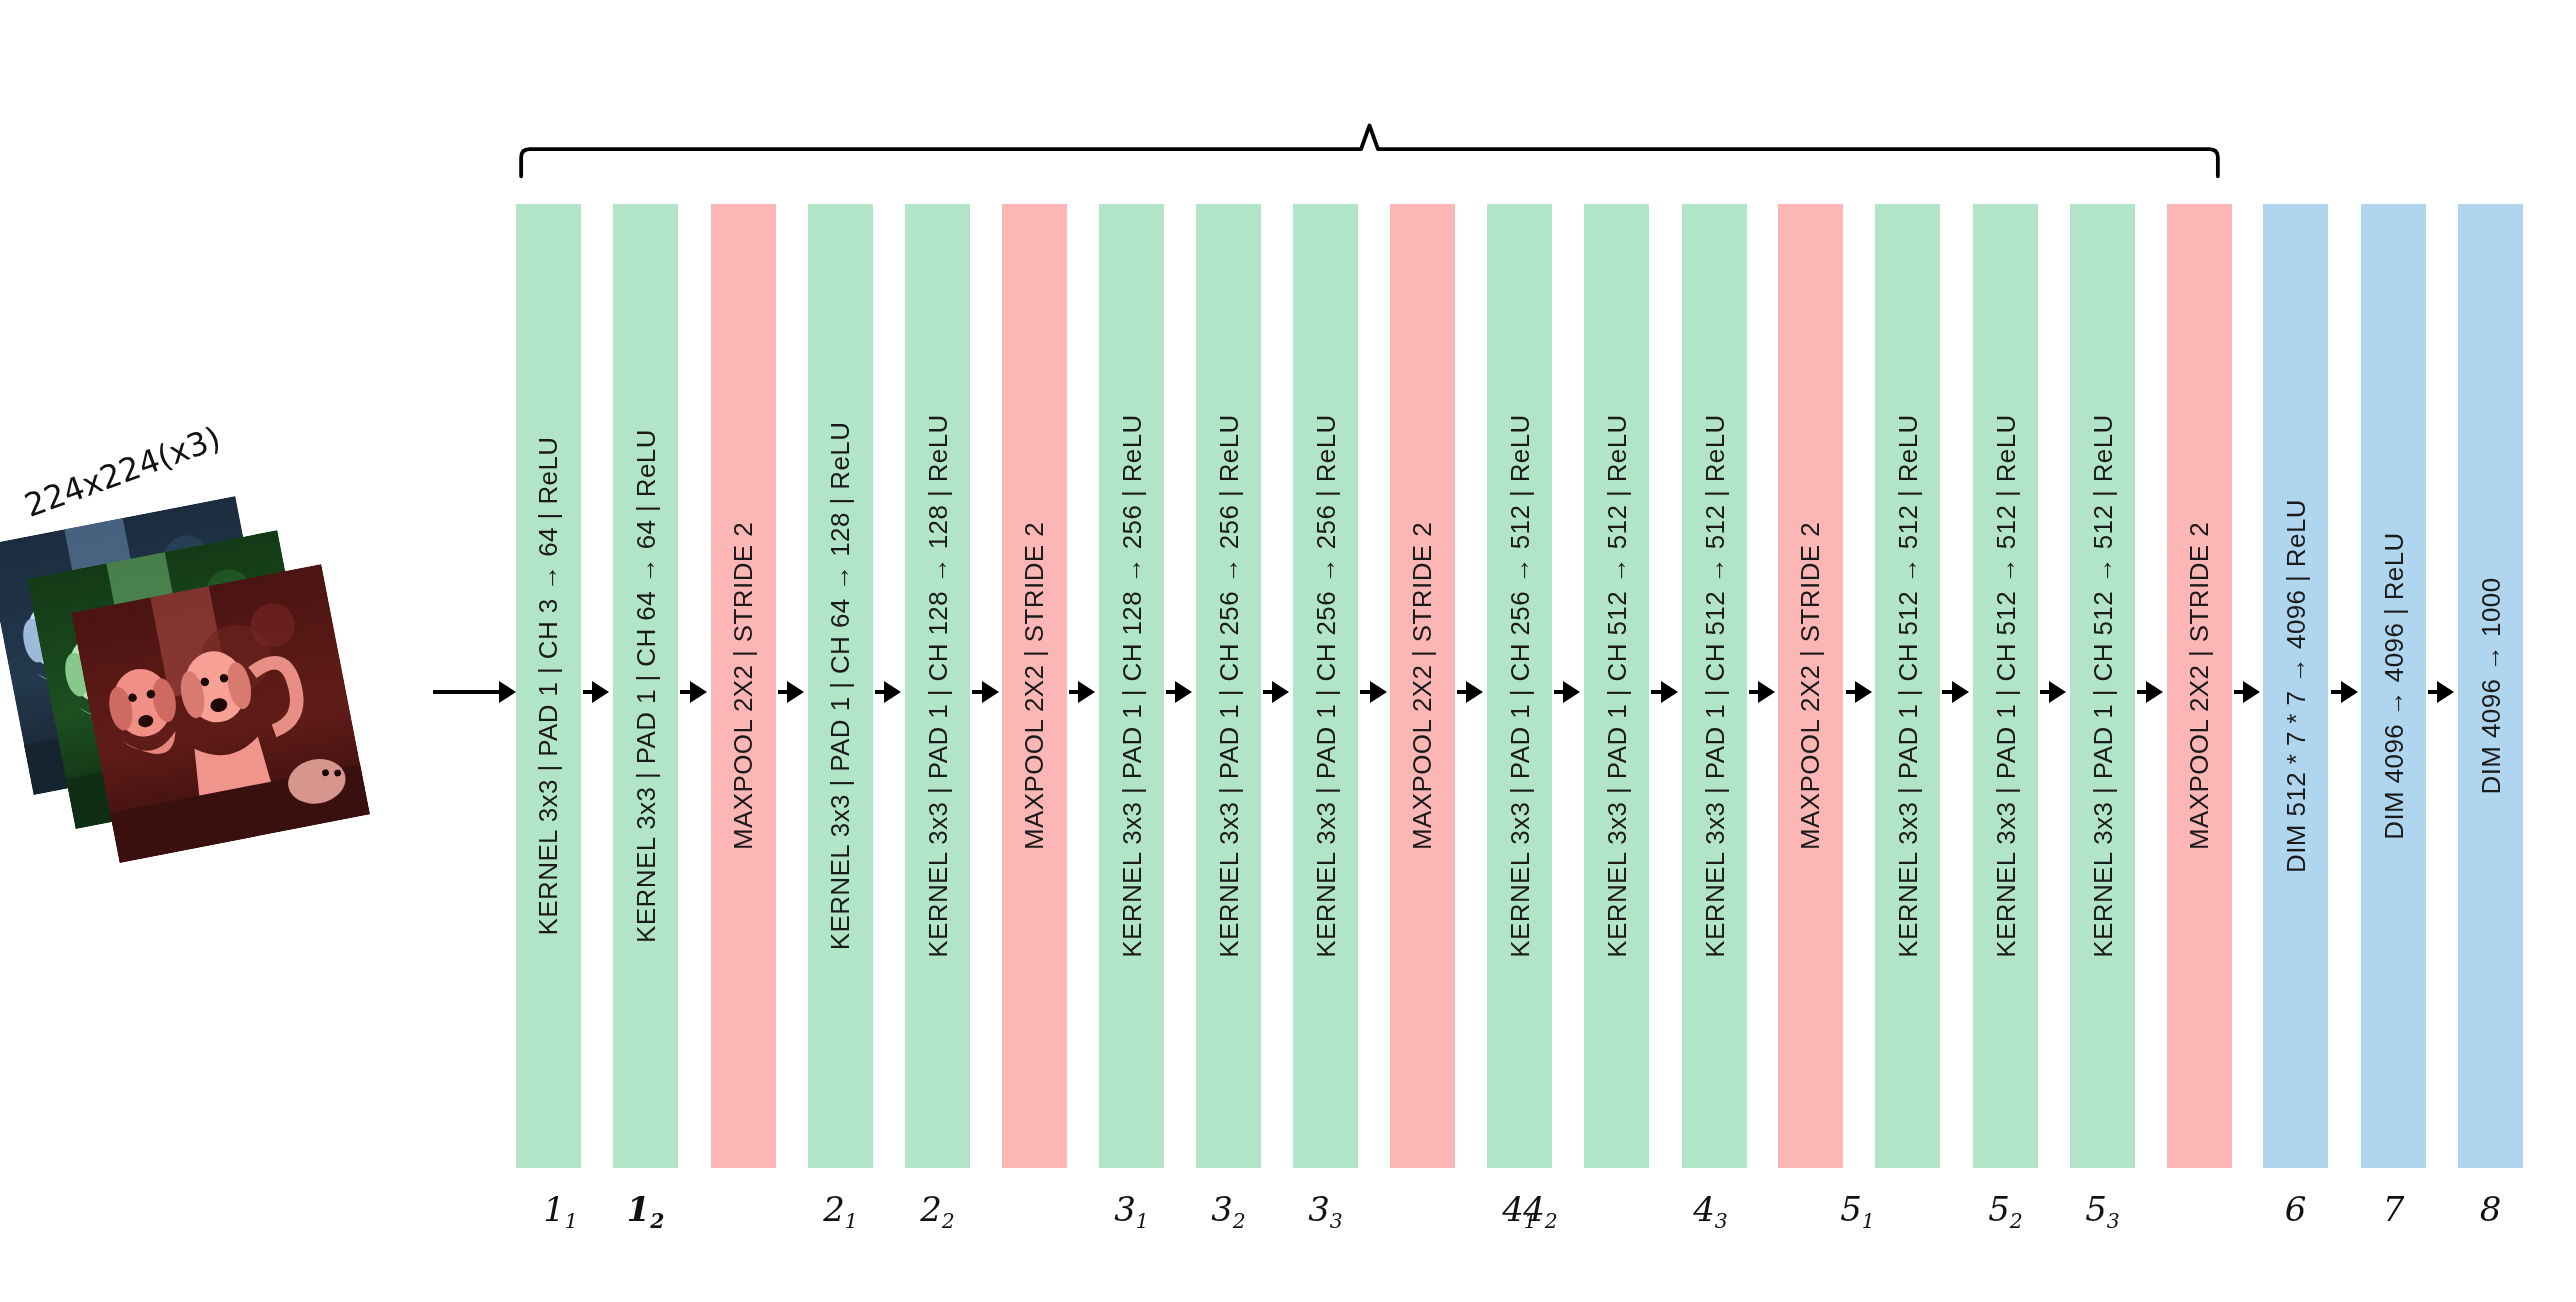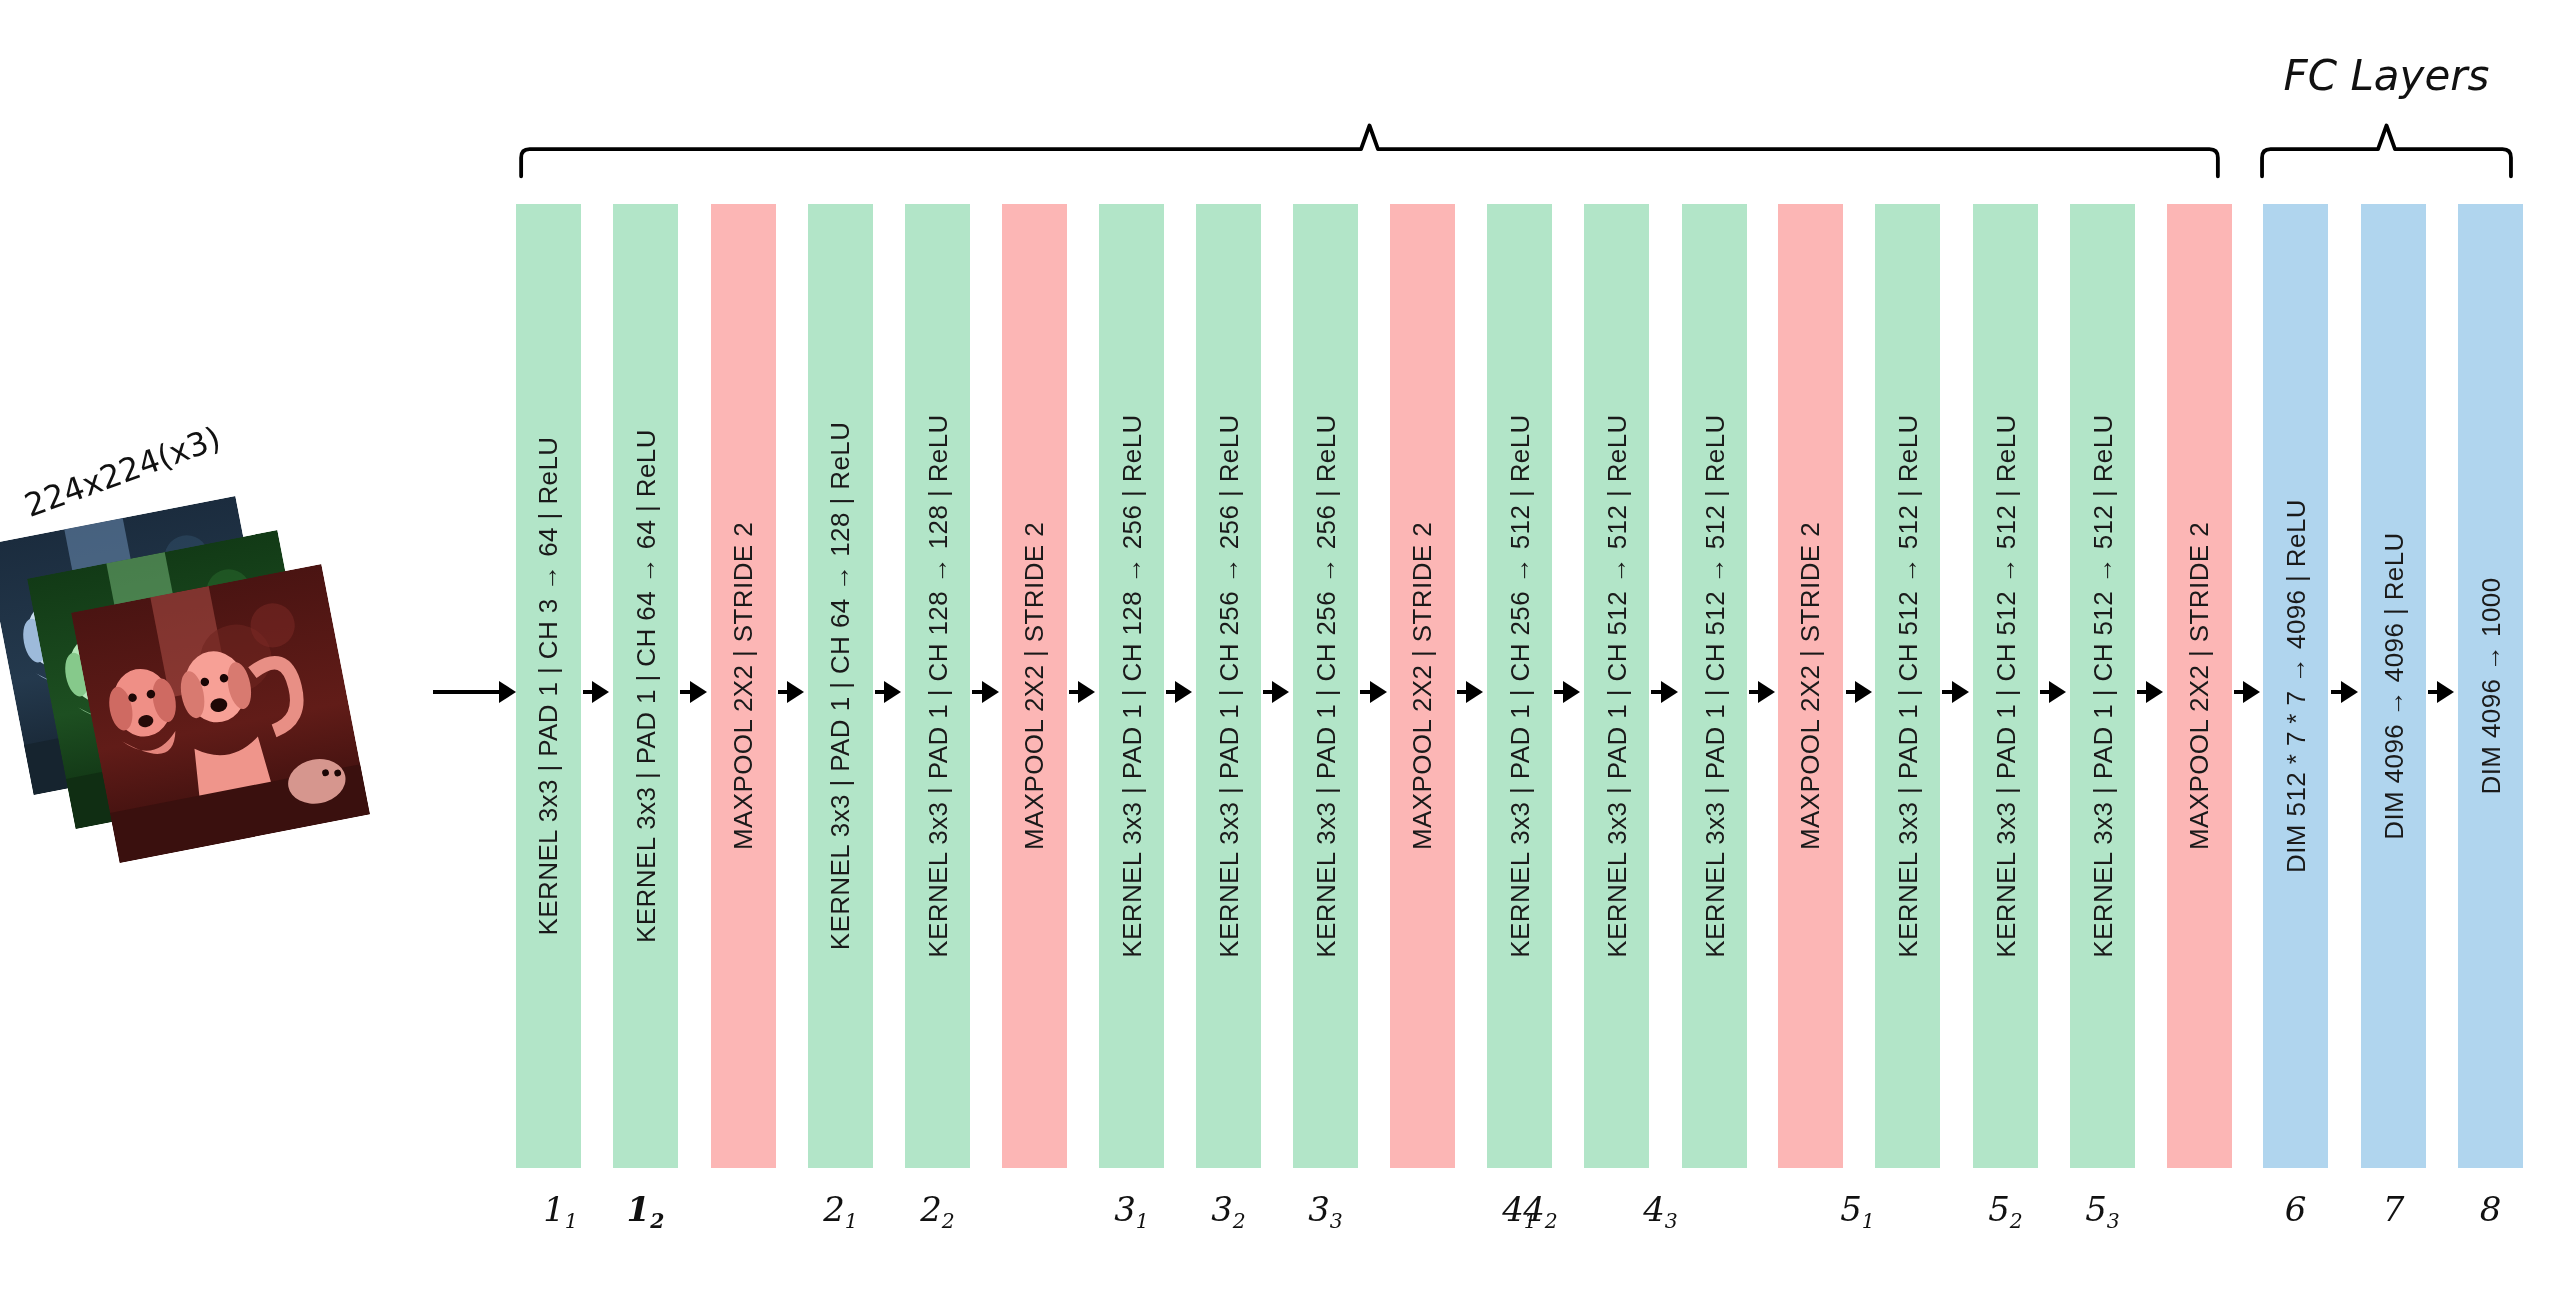--- a/index.html
+++ b/index.html
@@ -203,26 +203,20 @@
   </div>
 
   <div id="input-caption">224x224(x3)</div>
 
   <div class="brace-group" id="brace-conv" style="left:516px;top:51px;width:1707px;height:127px;">
     <svg class="brace-svg" width="1707" height="127" viewBox="0 0 2010 150">
       <path d="M3 148 L3 126 Q3 116 13 116 L995 116 L1005 88 L1015 116 L1997 116 Q2007 116 2007 126 L2007 148" fill="none" stroke="#000" stroke-width="4.5" stroke-linecap="round" stroke-linejoin="round"></path>
     </svg>
   </div>
 
-  <div class="brace-group" id="brace-fc" style="left:2259px;top:51px;width:255px;height:127px;">
-    <div class="brace-label" style="top:0px;">FC Layers</div>
-    <svg class="brace-svg" width="255" height="127" viewBox="0 0 300 150">
-      <path d="M3 148 L3 126 Q3 116 13 116 L140 116 L150 88 L160 116 L287 116 Q297 116 297 126 L297 148" fill="none" stroke="#000" stroke-width="4.5" stroke-linecap="round" stroke-linejoin="round"></path>
-    </svg>
-  </div>
 
   <div id="pipeline">
       <div class="arrow" style="left: 433px; width: 83px;">
         <div class="shaft" style="width:66px"></div>
         <div class="head" style="left:66px"></div>
       </div>
       <div class="bar conv" style="left: 516px;">
         <div class="bar-label">KERNEL 3x3 | PAD 1 | CH  3 → 64 | ReLU</div>
       </div>
       <div class="arrow" style="left: 583px; width: 28px;">
@@ -315,21 +309,21 @@
         <div class="head" style="left:10.2px"></div>
       </div>
       <div class="idx" style="left: 1508px;"><span>4</span><sub>2</sub></div>
       <div class="bar conv" style="left: 1682px;">
         <div class="bar-label">KERNEL 3x3 | PAD 1 | CH 512 → 512 | ReLU</div>
       </div>
       <div class="arrow" style="left: 1749px; width: 28px;">
         <div class="shaft" style="width:9.3px"></div>
         <div class="head" style="left:9.3px"></div>
       </div>
-      <div class="idx" style="left: 1628px;"><span>4</span><sub>3</sub></div>
+      <div class="idx" style="left: 1678px;"><span>4</span><sub>3</sub></div>
       <div class="bar pool" style="left: 1778px;">
         <div class="bar-label">MAXPOOL 2X2 | STRIDE 2</div>
       </div>
       <div class="arrow" style="left: 1846px; width: 28px;">
         <div class="shaft" style="width:9.3px"></div>
         <div class="head" style="left:9.3px"></div>
       </div>
       <div class="bar conv" style="left: 1875px;">
         <div class="bar-label">KERNEL 3x3 | PAD 1 | CH 512 → 512 | ReLU</div>
       </div>

